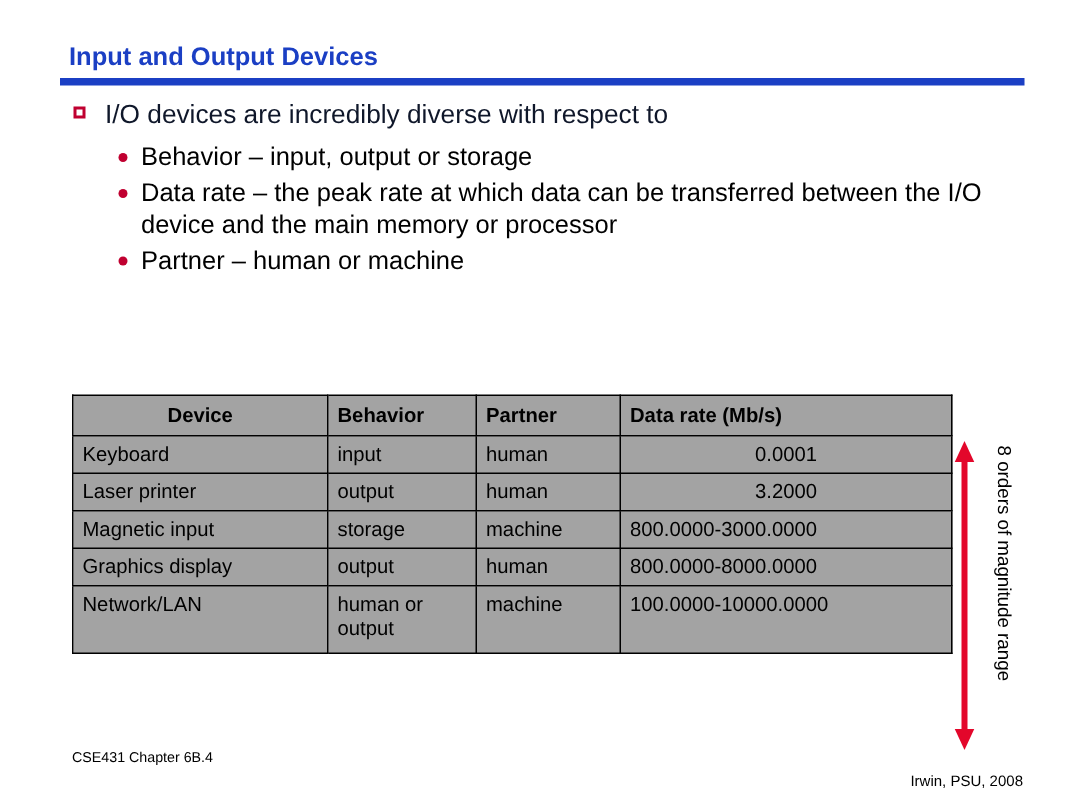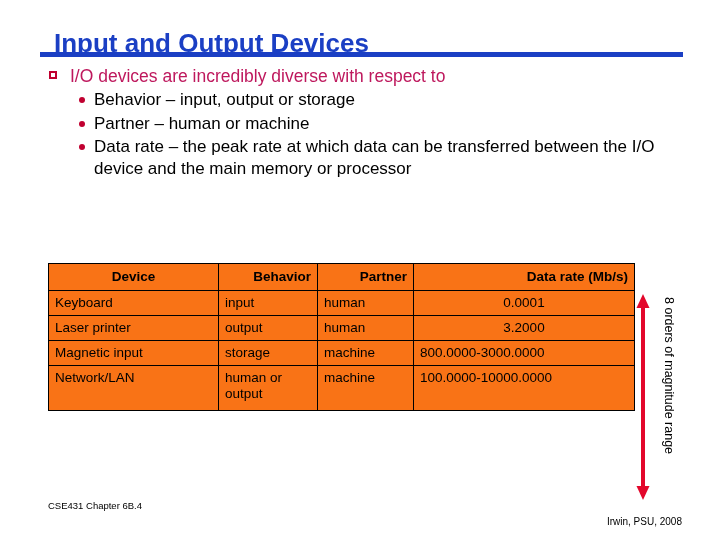--- a/index.html
+++ b/index.html
@@ -12,23 +12,23 @@
     height: 540px;
     position: relative;
     overflow: hidden;
     font-family: "Liberation Sans", sans-serif;
     color: #000000;
   }
 
   
   #slide-title {
     position: absolute;
-    left: 54px;
+    left: 46px;
     top: 28px;
-    font-size: 26px;
+    font-size: 17px;
     font-weight: bold;
     color: #1B3FC4;
     letter-spacing: 0px;
     white-space: nowrap;
   }
   #title-rule {
     position: absolute;
     left: 40px;
     top: 52px;
     width: 643px;
@@ -41,34 +41,34 @@
     position: absolute;
     left: 46px;
     top: 65px;
     width: 630px;
   }
   .b1 {
     position: relative;
     padding-left: 24px;
     font-size: 17.5px;
     line-height: 22px;
-    color: #be185d;
+    color: #0f172a;
   }
   .b1 .marker {
     position: absolute;
     left: 3px;
     top: 6px;
     width: 8px;
     height: 8px;
     border: 2px solid #C00030;
     box-sizing: border-box;
     background: transparent;
   }
   .b2-list {
-    margin-top: 2px;
+    margin-top: 7px;
   }
   .b2 {
     position: relative;
     padding-left: 48px;
     font-size: 17px;
     line-height: 21.5px;
     margin-top: 2px;
     color: #000;
   }
   .b2 .marker {
@@ -90,25 +90,25 @@
     border-collapse: collapse;
     table-layout: fixed;
     font-size: 13.5px;
   }
   #device-table td, #device-table th {
     border: 1.5px solid #000;
     padding: 4px 6px;
     vertical-align: top;
     line-height: 16px;
     font-weight: normal;
-    background: #f97316;
+    background: #a3a3a3;
   }
   #device-table thead th {
     font-weight: bold;
-    text-align: right;
+    text-align: left;
     padding: 5px 6px;
   }
   #device-table thead th.h-device { text-align: center; }
   .col-device   { width: 170px; }
   .col-behavior { width: 99px; }
   .col-partner  { width: 96px; }
   .col-rate     { width: 221px; }
   td.rate-right  { text-align: center; }
   td.rate-center { text-align: left; }
   tr.tall td { height: 36px; }
@@ -171,25 +171,25 @@
     <span class="marker"></span>
     <span>I/O devices are incredibly diverse with respect to</span>
   </div>
   <div class="b2-list">
     <div class="b2">
       <span class="marker"></span>
       <span>Behavior – input, output or storage</span>
     </div>
     <div class="b2">
       <span class="marker"></span>
-      <span>Partner – human or machine</span>
+      <span>Data rate – the peak rate at which data can be transferred between the I/O device and the main memory or processor</span>
     </div>
     <div class="b2">
       <span class="marker"></span>
-      <span>Data rate – the peak rate at which data can be transferred between the I/O device and the main memory or processor</span>
+      <span>Partner – human or machine</span>
     </div>
   </div>
 </div>
 
 <table id="device-table">
   <colgroup>
     <col class="col-device">
       <col class="col-behavior">
       <col class="col-partner">
       <col class="col-rate">
@@ -214,20 +214,26 @@
       <td>output</td>
       <td>human</td>
       <td class="rate-right">3.2000</td>
     </tr>
     <tr>
       <td>Magnetic input</td>
       <td>storage</td>
       <td>machine</td>
       <td class="rate-center">800.0000-3000.0000</td>
     </tr>
+    <tr>
+      <td>Graphics display</td>
+      <td>output</td>
+      <td>human</td>
+      <td class="rate-center">800.0000-8000.0000</td>
+    </tr>
     <tr class="tall">
       <td>Network/LAN</td>
       <td>human or output</td>
       <td>machine</td>
       <td class="rate-center">100.0000-10000.0000</td>
     </tr>
   </tbody>
 </table>
 
 <svg id="range-arrow" viewBox="0 0 18 206">

